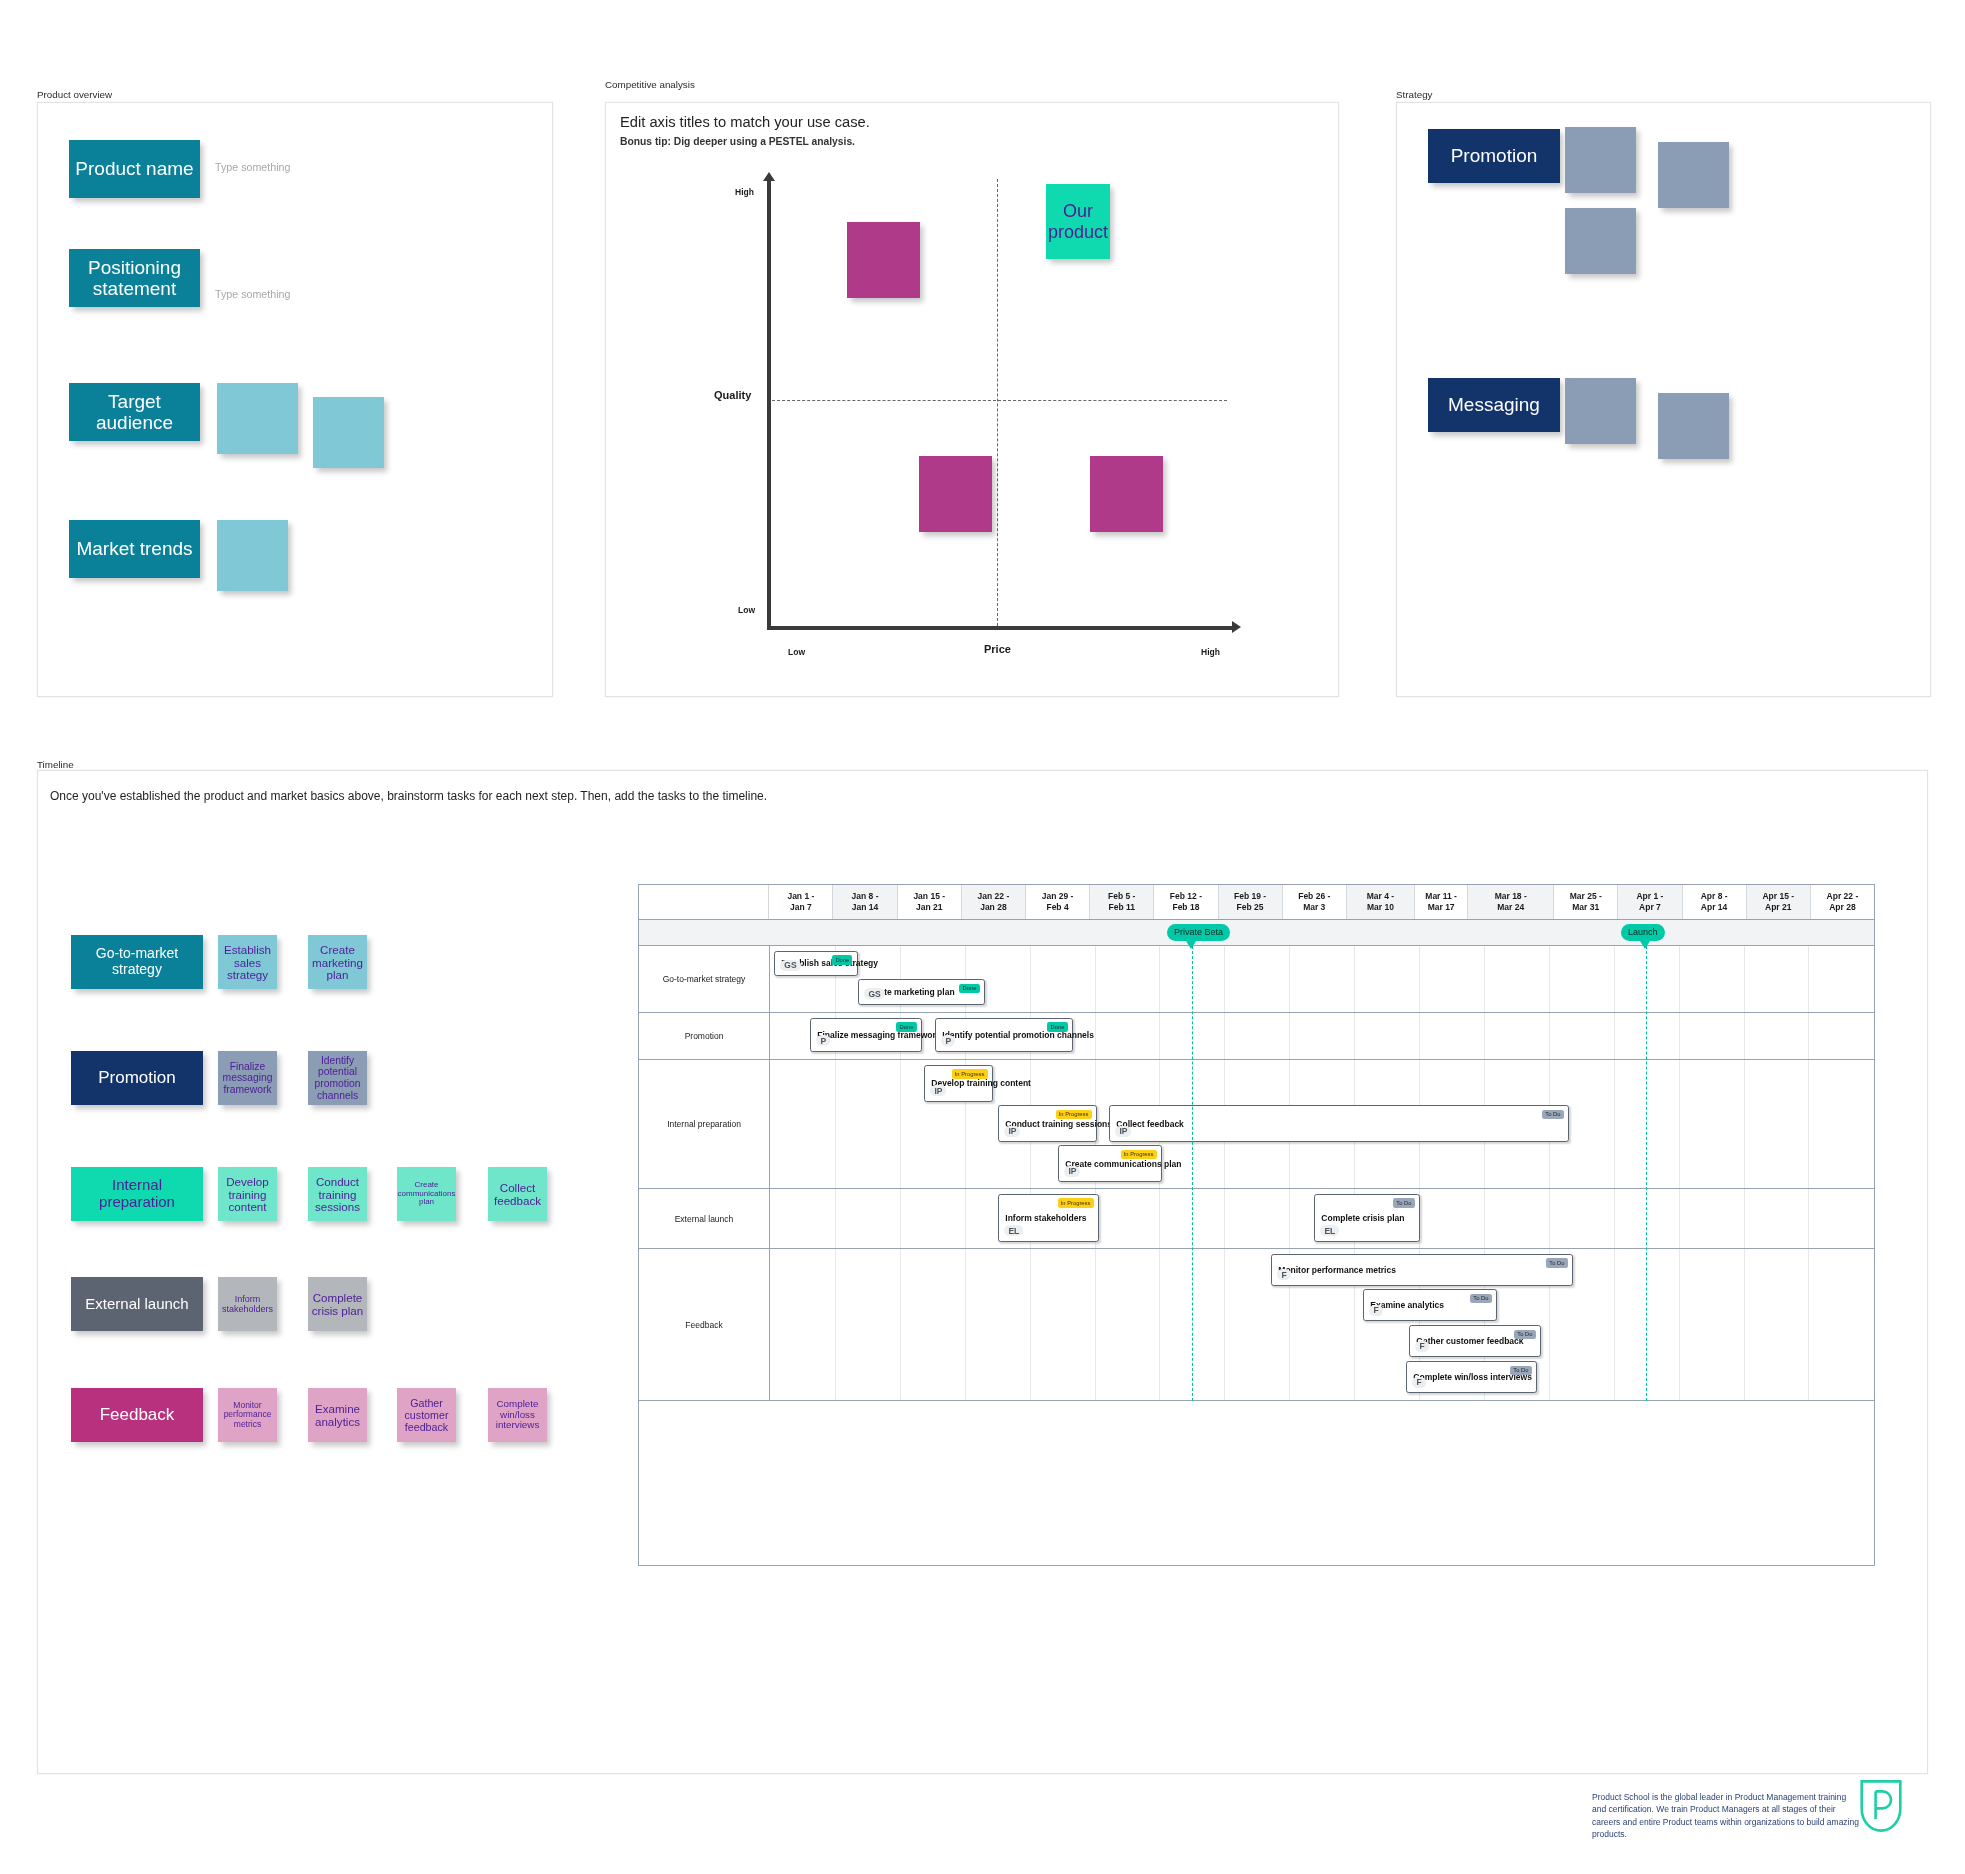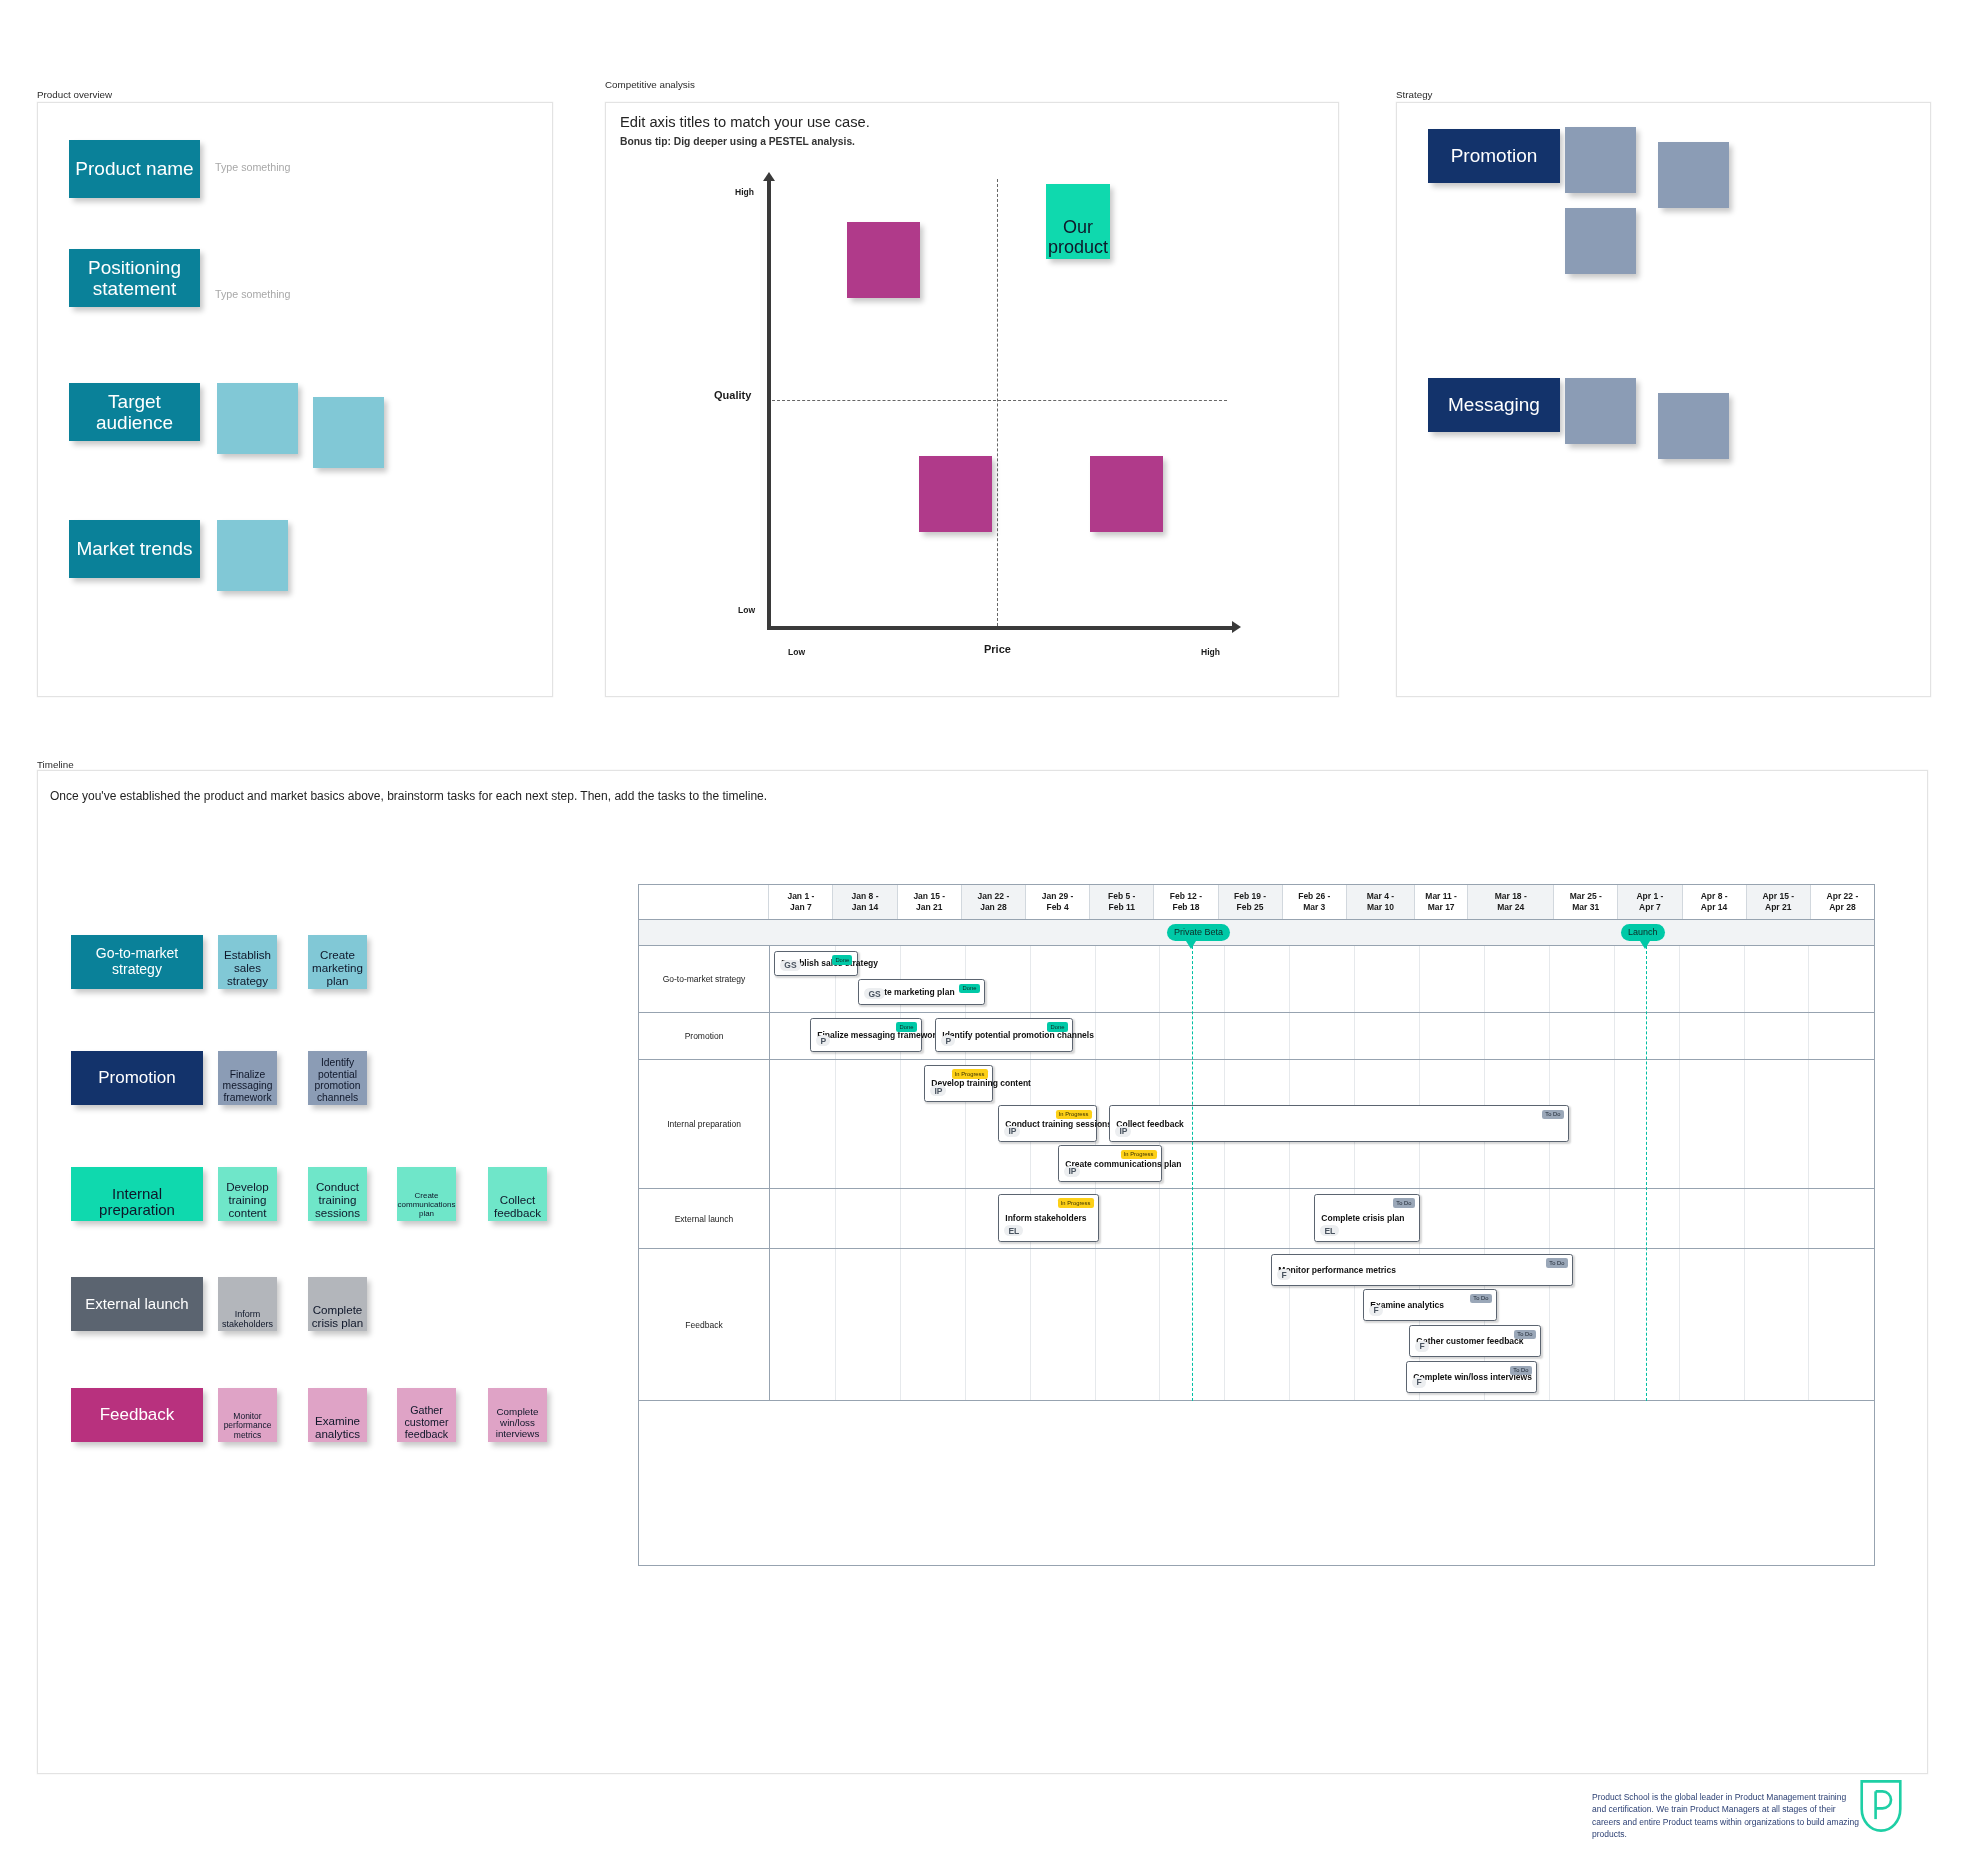--- a/index.html
+++ b/index.html
@@ -17,21 +17,21 @@
     box-shadow:0 0 0 0.4px #f2f2f2;
   }
   
   .note{
     position:absolute;display:flex;align-items:center;justify-content:center;
     text-align:center;box-sizing:border-box;
     box-shadow:3.6px 4px 5.4px rgba(0,0,0,.22);
     line-height:1.12;padding:1.8px;
   }
   .note.header{color:#fff;}
-  .note.dark-text{color:#0f172a;align-items:flex-end;}
+  .note.dark-text{color:#4c1d95;}
   .placeholder{
     position:absolute;color:#a8a8a8;font-size:10.7px;white-space:nowrap;
   }
 
   
   .ca-title{position:absolute;font-size:14.7px;color:#232323;}
   .ca-sub{position:absolute;font-size:10.3px;color:#333;font-weight:bold;}
   .axis-v{position:absolute;background:#3a3a3a;width:4px;}
   .axis-h{position:absolute;background:#3a3a3a;height:4px;}
   .arrow-up{

